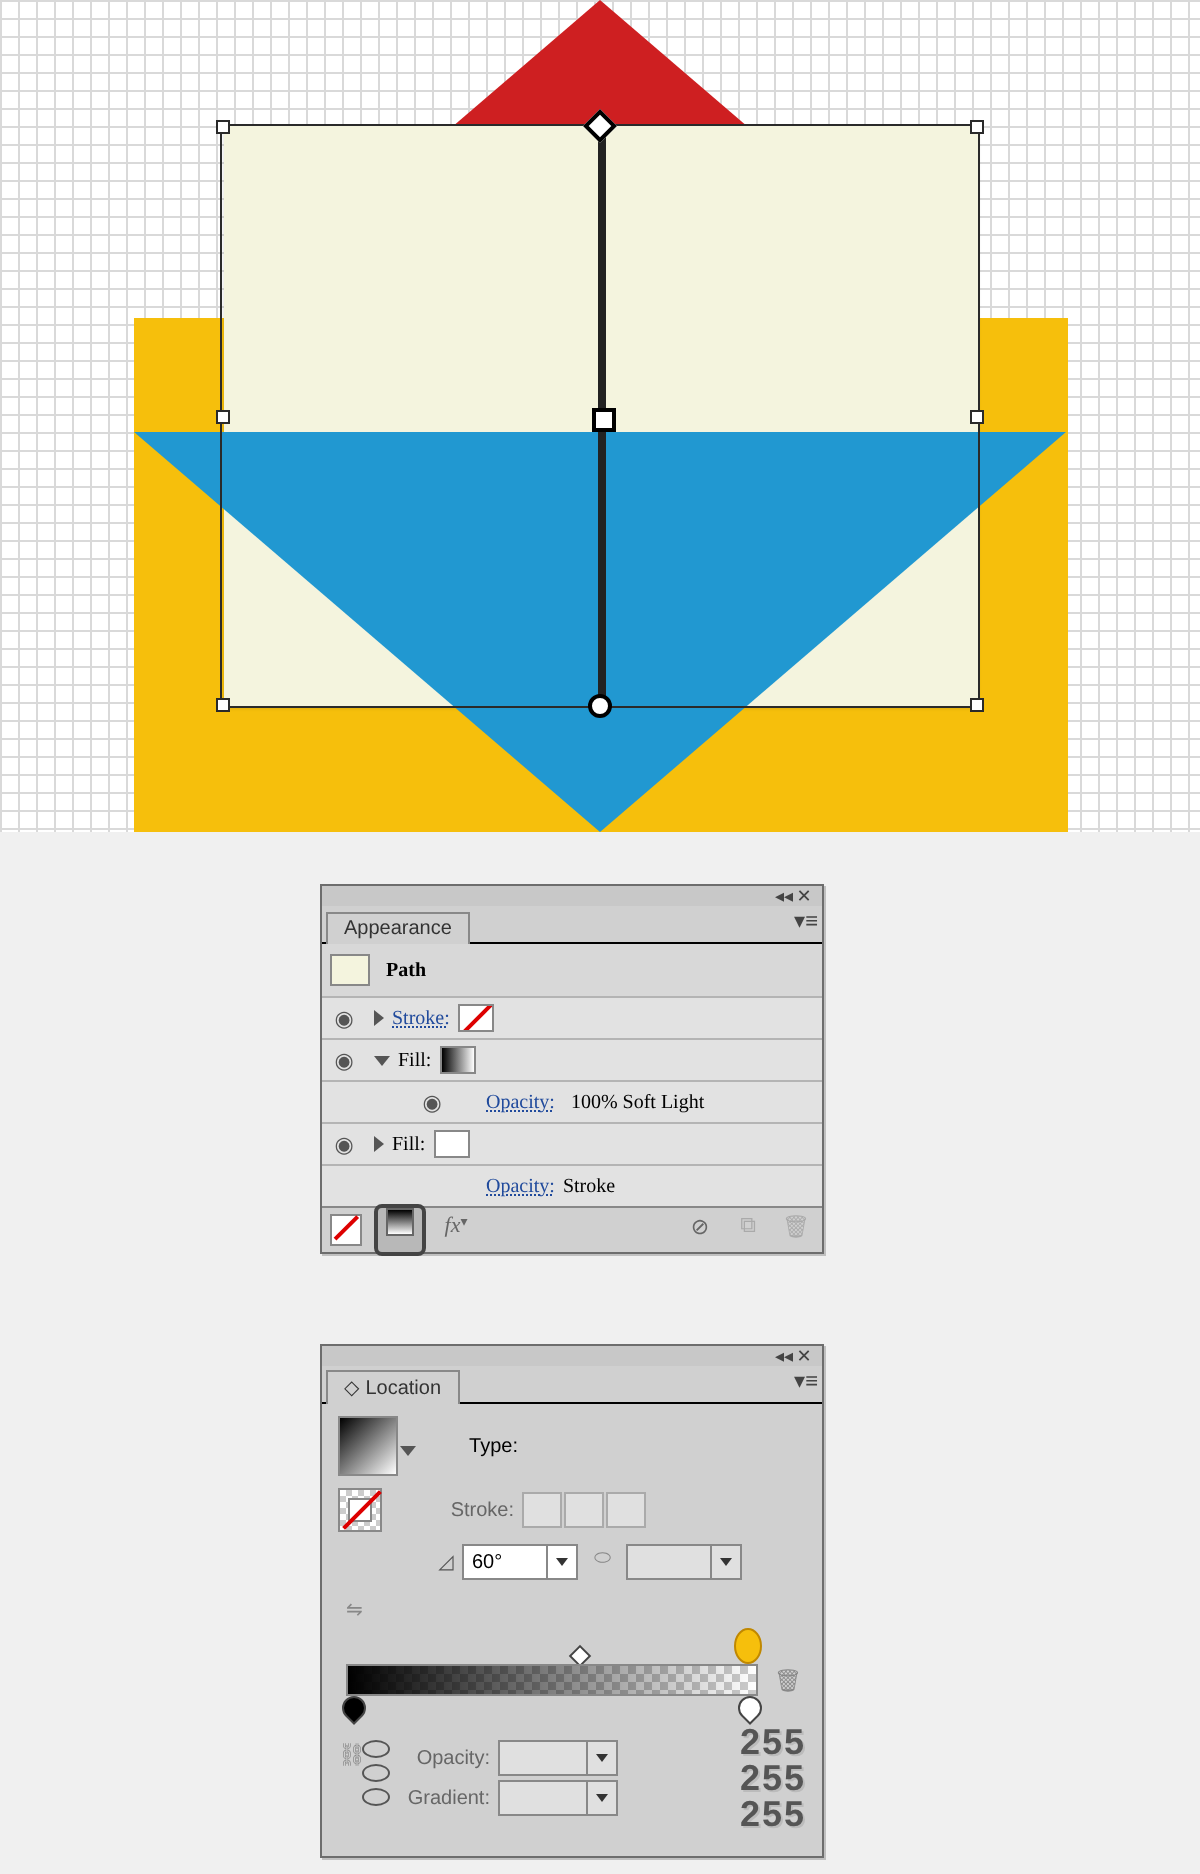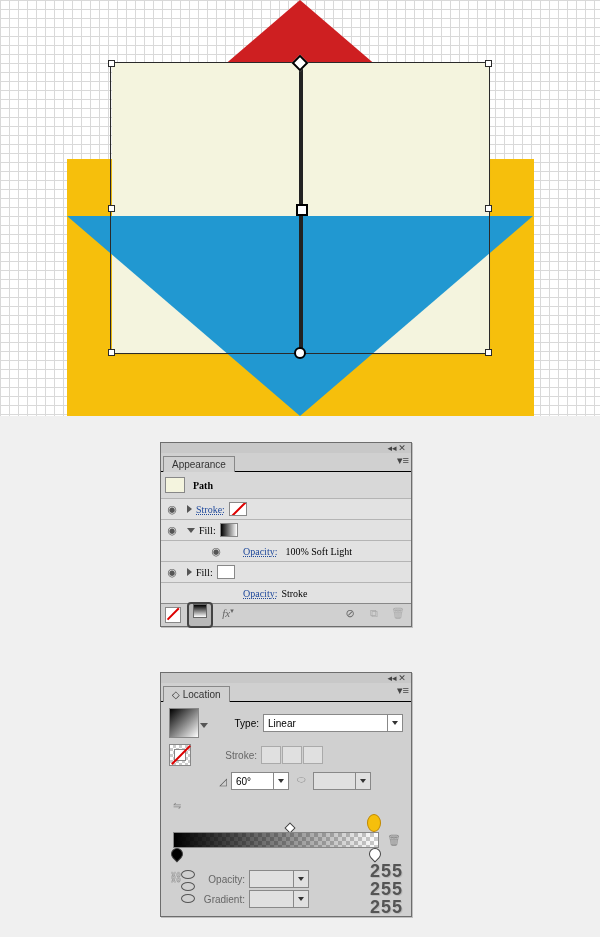--- a/index.html
+++ b/index.html
@@ -80,21 +80,21 @@
 .grad-sw { background: linear-gradient(to right, #000, #fff); }
 .fill-white { background: #fff; }
 .indent2 { padding-left: 48px; }
 .app-footer { height: 22px; border-top: 1px solid #888; display: flex; align-items: center; padding: 0 4px; gap: 6px; background: #d0d0d0; }
 .ftr-btn { width: 16px; height: 16px; display: flex; align-items: flex-start; justify-content: center; color: #666; font-size: 11px; border: 1px solid transparent; }
 .ftr-btn.ic { width: 14px; height: 14px; }
 .ftr-btn.highlighted { border: 2px solid #444; border-radius: 4px; background: #b8b8b8; width: 22px; height: 22px; }
 .spacer { flex: 1; }
 
 
-.grad-body { padding: 6px 8px 0 8px; }
+.grad-body { padding: 6px 8px 12px 8px; }
 .grad-row { display: flex; align-items: center; margin-bottom: 6px; min-height: 18px; }
 .grad-preview { width: 28px; height: 28px; border: 1px solid #888; background: linear-gradient(135deg, #000, #fff), repeating-conic-gradient(#ccc 0 25%, #fff 0 50%); background-size: 100% 100%, 8px 8px; background-blend-mode: normal; position: relative; }
 .grad-preview::after { content: ""; position: absolute; right: -10px; top: 50%; width: 0; height: 0; border-left: 4px solid transparent; border-right: 4px solid transparent; border-top: 5px solid #555; }
 .row-label { width: 44px; text-align: right; color: #666; margin-right: 4px; }
 .row-label.active { color: #000; }
 .select { background: #fff; border: 1px solid #888; height: 16px; display: flex; align-items: center; padding: 0 4px; font-size: 10px; position: relative; }
 .select .arr { position: absolute; right: 0; top: 0; bottom: 0; width: 14px; border-left: 1px solid #888; display: flex; align-items: center; justify-content: center; }
 .select .arr::after { content: ""; width: 0; height: 0; border-left: 3px solid transparent; border-right: 3px solid transparent; border-top: 4px solid #333; }
 .btn-group { display: flex; gap: 1px; }
 .btn-group .b { width: 18px; height: 16px; border: 1px solid #aaa; background: #e0e0e0; }
@@ -214,24 +214,20 @@
     </div>
     <div class="panel-tabs">
       <div class="tab"><span style="margin-right:3px">◇</span><span>Location</span></div>
       <div class="panel-menu">▾≡</div>
     </div>
     <div class="grad-body">
       <div class="grad-row">
         <div class="grad-preview"></div>
         <div style="width:16px"></div>
         <span class="row-label active">Type:</span>
-        <div class="select" style="flex:1">
-          <span>Linear</span>
-          <span class="arr"></span>
-        </div>
       </div>
       <div class="grad-row">
         <div class="stroke-sw">
             <div class="inner"></div>
             <div class="slash"></div>
           </div>
         <div style="width:22px"></div>
         <span class="row-label">Stroke:</span>
         <div class="btn-group">
           <div class="b"></div>

